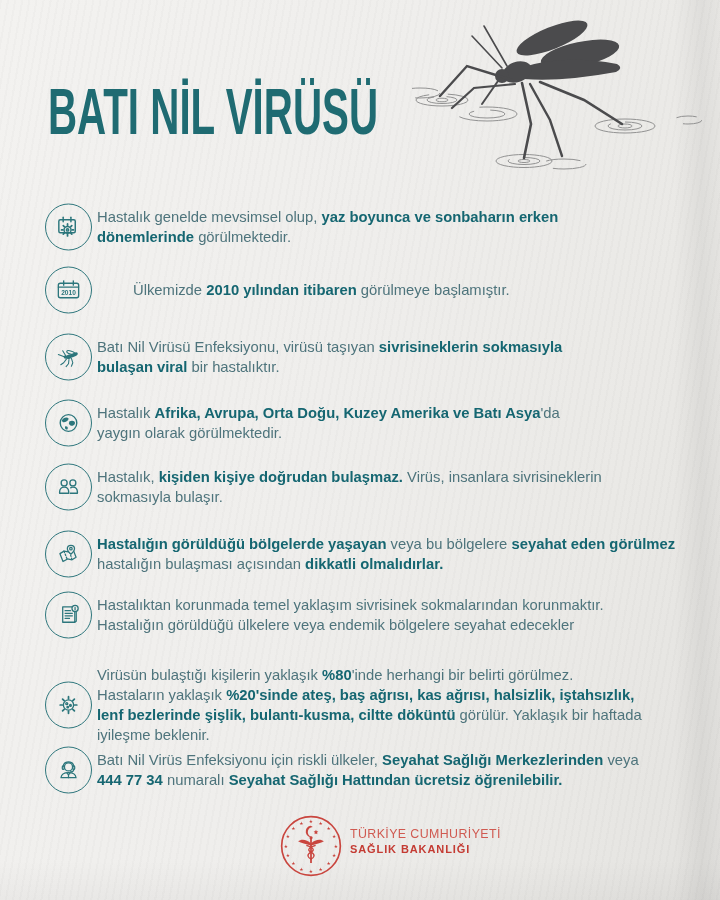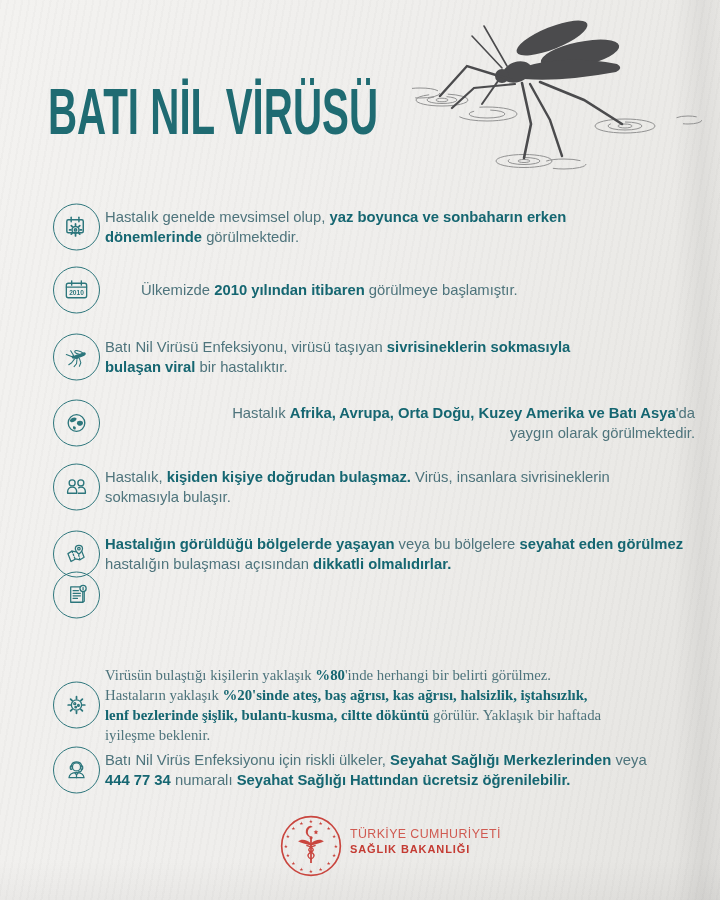--- a/index.html
+++ b/index.html
@@ -32,21 +32,21 @@
     background:#e8423d;display:flex;align-items:center;justify-content:center;
     z-index:3;
   }
   .subtitle-box span{
     color:#ffffff;font-weight:bold;font-size:38px;line-height:1;
     transform:scaleX(0.78);transform-origin:center;white-space:nowrap;
   }
   .hero{position:absolute;left:412px;top:8px;width:290px;height:170px;z-index:1;}
 
   
-  .items{position:absolute;left:8px;top:0;width:664px;height:900px;z-index:2;}
+  .items{position:absolute;left:0;top:0;width:664px;height:900px;z-index:2;}
   .item{position:absolute;left:45px;width:645px;}
   .item-icon-circle{
     position:absolute;left:0;top:50%;transform:translateY(-50%);
     width:47px;height:47px;border:1.4px solid #2f777d;border-radius:50%;
     display:flex;align-items:center;justify-content:center;color:#2c767c;
   }
   .item-icon-circle svg{display:block;}
   .item-text{
     margin:0 0 0 52px;width:590px;
     font-size:14.8px;line-height:20px;color:#4e747c;
@@ -164,21 +164,21 @@
       <circle cx="11.8" cy="15" r="1.7"></circle>
       <ellipse cx="15.3" cy="14.8" rx="3" ry="2.2" transform="rotate(-12 15.3 14.8)"></ellipse>
       <ellipse cx="20.5" cy="12.8" rx="4.4" ry="1.9" transform="rotate(-24 20.5 12.8)"></ellipse>
     </g>
             </svg>
           </span>
         </span>
       <p class="item-text"><span>Batı Nil Virüsü Enfeksiyonu, virüsü taşıyan </span><span class="bold">sivrisineklerin sokmasıyla
 bulaşan viral</span><span> bir hastalıktır.</span></p>
     </div>
-      <div class="item" style="top: 403px; text-align: right;">
+      <div class="item" style="top: 403px;">
       <span class="item-icon-circle">
           <span>
             <svg width="29" height="29" viewBox="0 0 30 30">
     <circle cx="15" cy="15" r="8.6" stroke="currentColor" fill="none" stroke-linecap="round" stroke-linejoin="round" stroke-width="1.4"></circle>
     <g fill="currentColor" stroke="none">
       <path d="M8,12.5 C9.5,9.5 13.5,8.3 15.2,10.5 C14.5,13 11,14.8 9,14 Z"></path>
       <path d="M15.8,13.5 C19,11.8 22.4,13.2 21.6,15.8 C20,19 16.4,18.2 15.4,15.8 Z"></path>
       <path d="M11.5,18.5 C13.5,18 15,19.5 14,21.5 C12.5,22.5 10.8,21 11.5,18.5 Z"></path>
     </g>
             </svg>
@@ -231,23 +231,25 @@
       <line x1="11.5" y1="13.2" x2="19" y2="13.2"></line>
       <line x1="11.5" y1="15.9" x2="19" y2="15.9"></line>
       <line x1="11.5" y1="18.6" x2="16" y2="18.6"></line>
       <circle cx="21.8" cy="8.2" r="3.2" fill="#eeedeb"></circle>
       <line x1="21.8" y1="7" x2="21.8" y2="7.2"></line>
       <line x1="21.8" y1="8.4" x2="21.8" y2="9.6"></line>
     </g>
             </svg>
           </span>
         </span>
-      <p class="item-text"></p>
-    </div>
-      <div class="item" style="top: 665px; font-family: Liberation Serif, serif;">
+      <p class="item-text"><span>Hastalıktan korunmada temel yaklaşım sivrisinek sokmalarından korunmaktır.
+Hastalığın görüldüğü ülkelere veya endemik bölgelere seyahat edecekler
+</span></p>
+    </div>
+      <div class="item" style="top: 665px;">
       <span class="item-icon-circle">
           <span>
             <svg width="29" height="29" viewBox="0 0 30 30">
     <g stroke="currentColor" fill="none" stroke-linecap="round" stroke-linejoin="round" stroke-width="1.4">
       <circle cx="15" cy="15" r="5.3"></circle>
       <g stroke-width="1.8">
         <line x1="15" y1="8.6" x2="15" y2="6.4"></line>
                   <line x1="15" y1="21.4" x2="15" y2="23.6"></line>
         <line x1="8.6" y1="15" x2="6.4" y2="15"></line>
                   <line x1="21.4" y1="15" x2="23.6" y2="15"></line>

